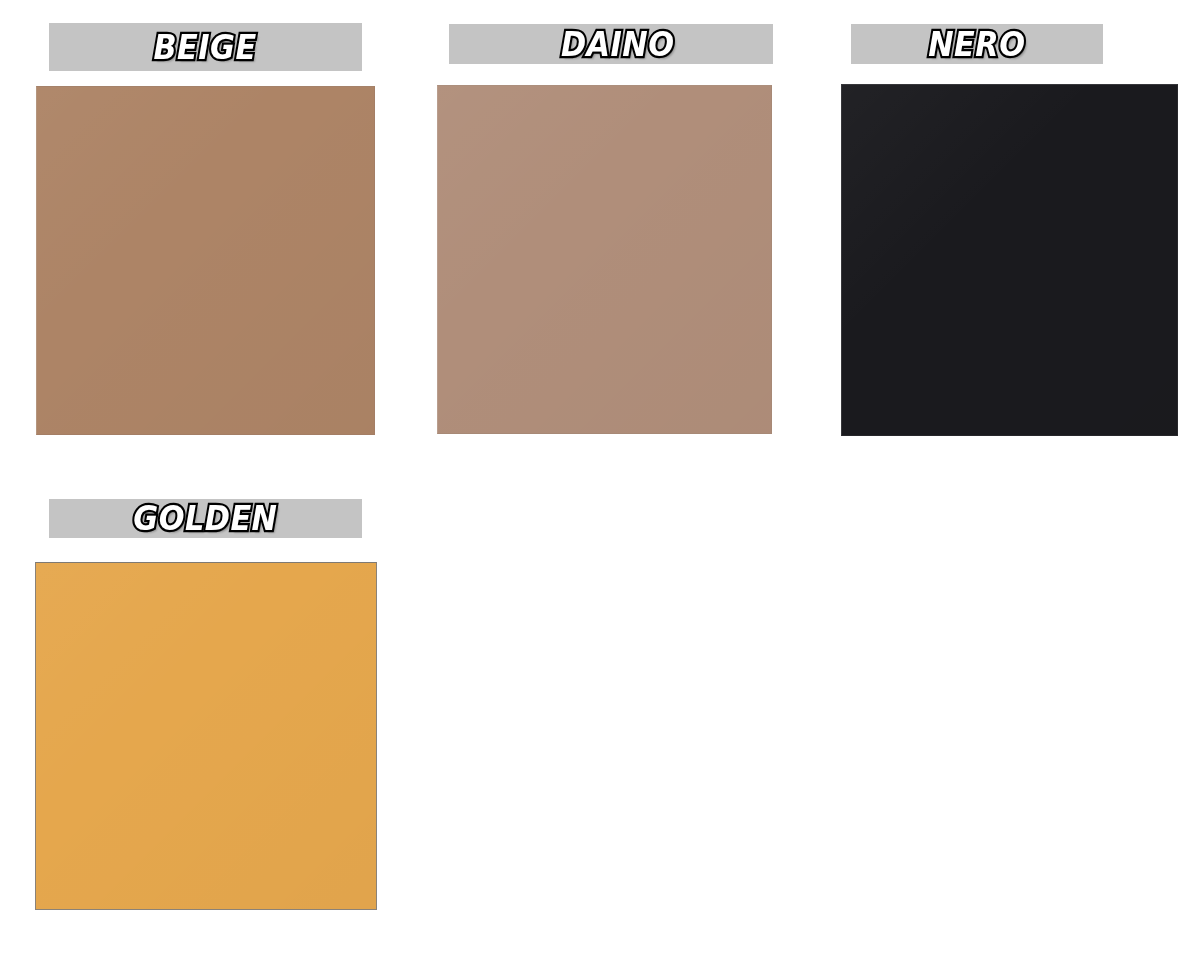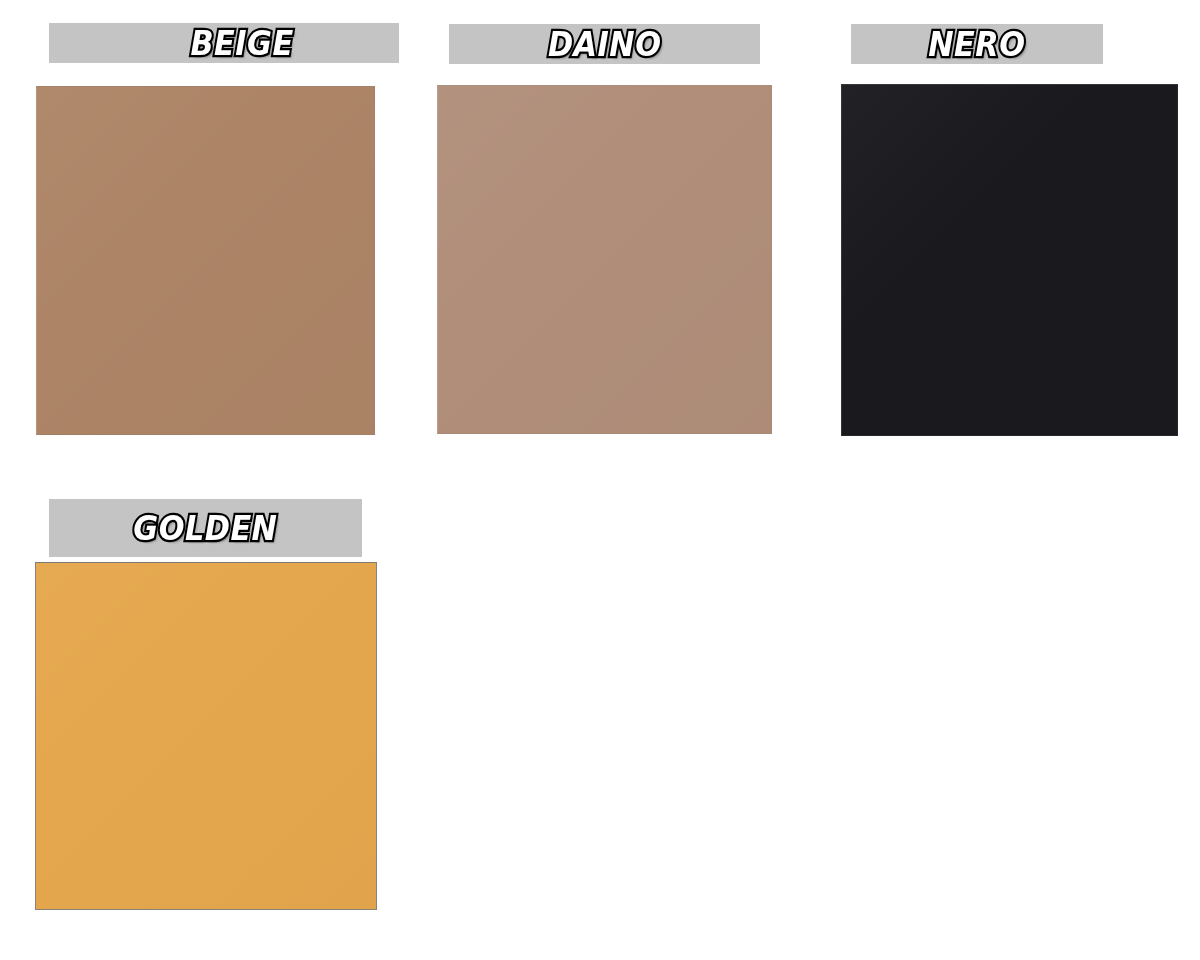--- a/index.html
+++ b/index.html
@@ -70,21 +70,21 @@
     pointer-events: none;
     background: linear-gradient(
       135deg,
       rgba(255,255,255,0.035) 0%,
       rgba(255,255,255,0.00) 38%,
       rgba(0,0,0,0.018) 100%
     );
   }
 
   
-  #card-beige .swatch-banner { left: 49px;  top: 23px;  width: 313px; height: 40px; padding-left: 37px; }
+  #card-beige .swatch-banner { left: 49px;  top: 23px;  width: 313px; height: 48px; }
   #card-beige .swatch-chip {
     left: 36px; top: 86px; width: 339px; height: 349px;
     border-top: 1px solid rgba(160,130,110,0.55);
     border-left: 1px solid rgba(190,170,155,0.45);
     border-right: 1px solid rgba(150,120,100,0.40);
     border-bottom: 1px solid rgba(150,120,100,0.40);
   }
 
   
   #card-daino .swatch-banner { left: 449px; top: 24px;  width: 311px; height: 40px; }
@@ -100,42 +100,42 @@
   #card-nero .swatch-banner { left: 851px; top: 24px;  width: 252px; height: 40px; }
   #card-nero .swatch-chip {
     left: 841px; top: 84px; width: 337px; height: 352px;
     border-top: 1px solid rgba(90,90,95,0.45);
     border-left: 1px solid rgba(110,110,115,0.35);
     border-right: 1px solid rgba(70,70,75,0.30);
     border-bottom: 1px solid rgba(70,70,75,0.30);
   }
 
   
-  #card-golden .swatch-banner { left: 49px;  top: 499px; width: 313px; height: 58px; align-items: center; }
+  #card-golden .swatch-banner { left: 49px;  top: 499px; width: 313px; height: 39px; align-items: center; }
   #card-golden .swatch-chip {
     left: 35px; top: 562px; width: 342px; height: 348px;
     border: 1px solid #8a8278;
     border-top-color: #7e7a74;
     border-left-color: #8a8278;
   }
 </style>
 </head>
 <body style="background-color: rgb(255, 255, 255);">
 
 <div class="sheet">
 
   <div class="swatch-card" id="card-beige">
     <div class="swatch-banner" style="background-color: rgb(196, 196, 196);">
       <span class="swatch-name" style="color: rgb(255, 255, 255); -webkit-text-stroke: 4.5px rgb(0, 0, 0);">BEIGE</span>
     </div>
     <div class="swatch-chip" style="background-color: rgb(173, 132, 102);"></div>
   </div>
 
   <div class="swatch-card" id="card-daino">
-    <div class="swatch-banner" style="background-color: rgb(196, 196, 196);">
+    <div class="swatch-banner" style="background-color: rgb(196, 196, 196); padding-left: 13px;">
       <span class="swatch-name" style="color: rgb(255, 255, 255); -webkit-text-stroke: 4.5px rgb(0, 0, 0);">DAINO</span>
     </div>
     <div class="swatch-chip" style="background-color: rgb(176, 142, 122);"></div>
   </div>
 
   <div class="swatch-card" id="card-nero">
     <div class="swatch-banner" style="background-color: rgb(196, 196, 196);">
       <span class="swatch-name" style="color: rgb(255, 255, 255); -webkit-text-stroke: 4.5px rgb(0, 0, 0);">NERO</span>
     </div>
     <div class="swatch-chip" style="background-color: rgb(26, 26, 30);"></div>

